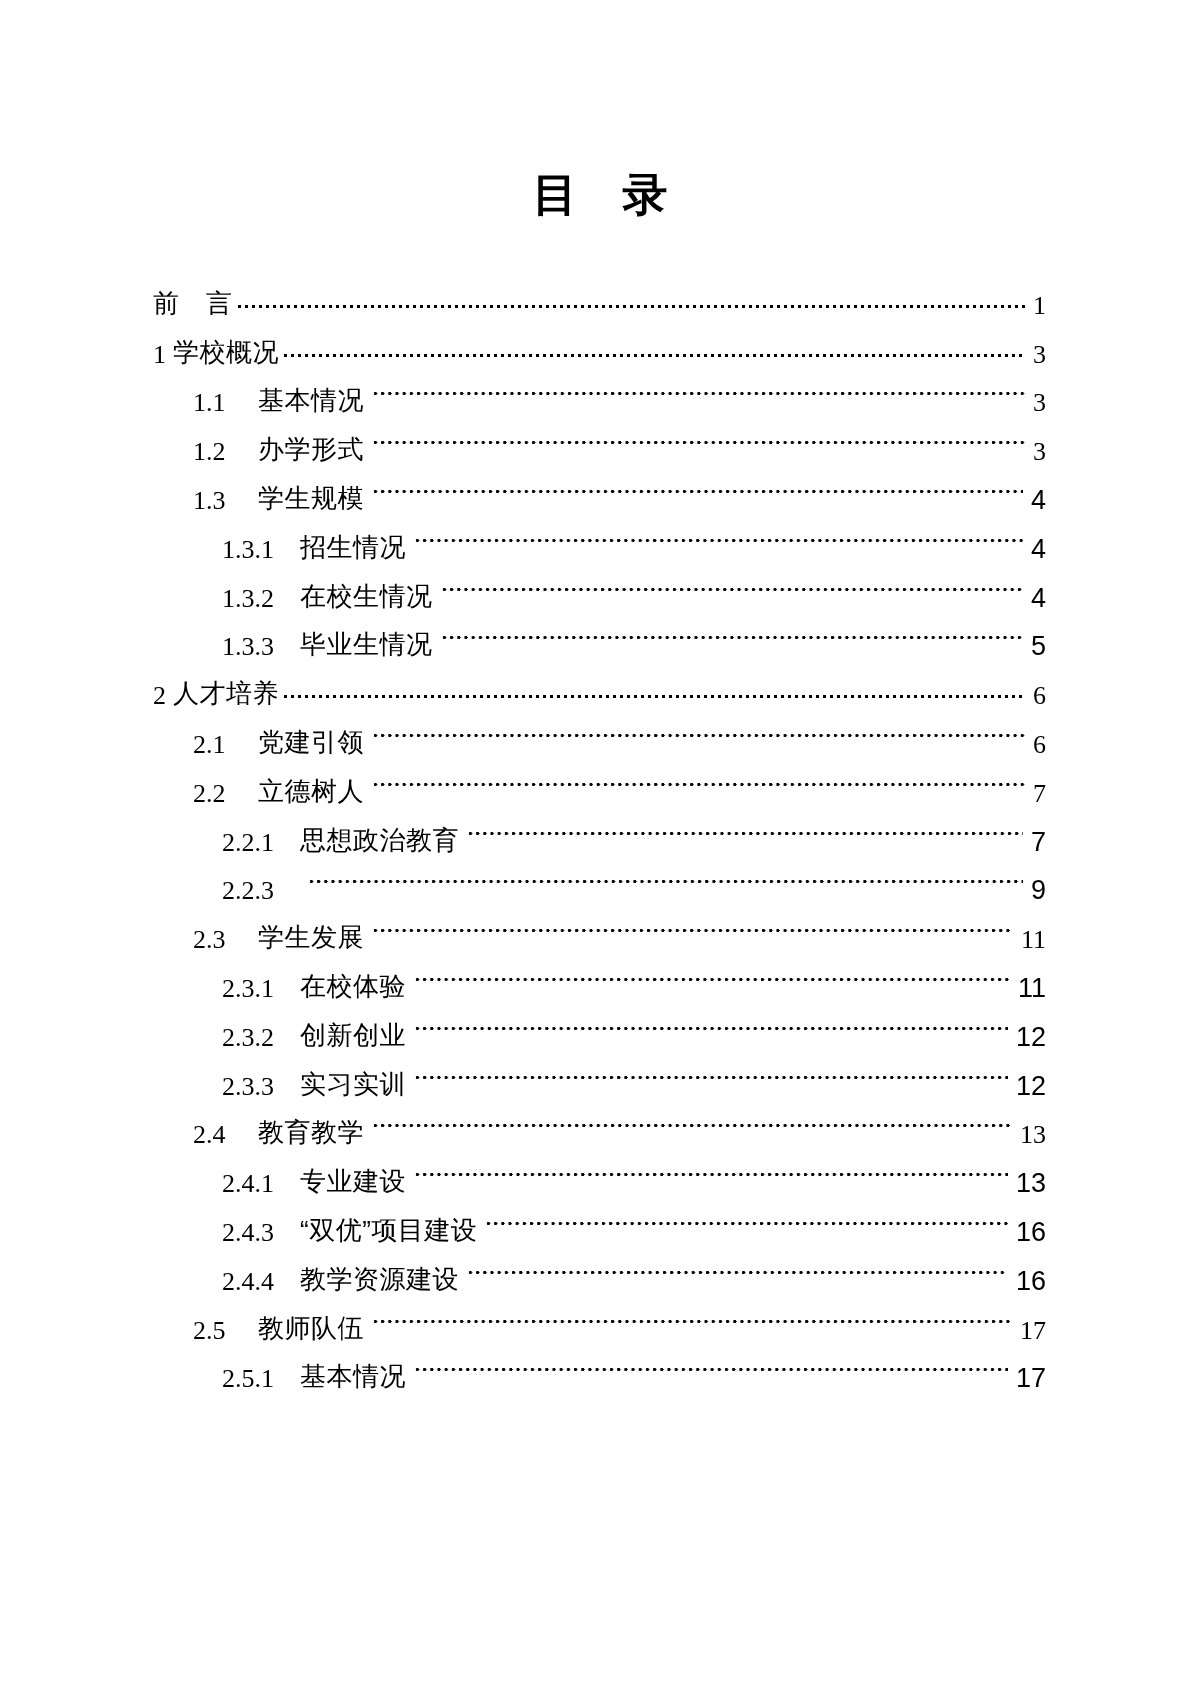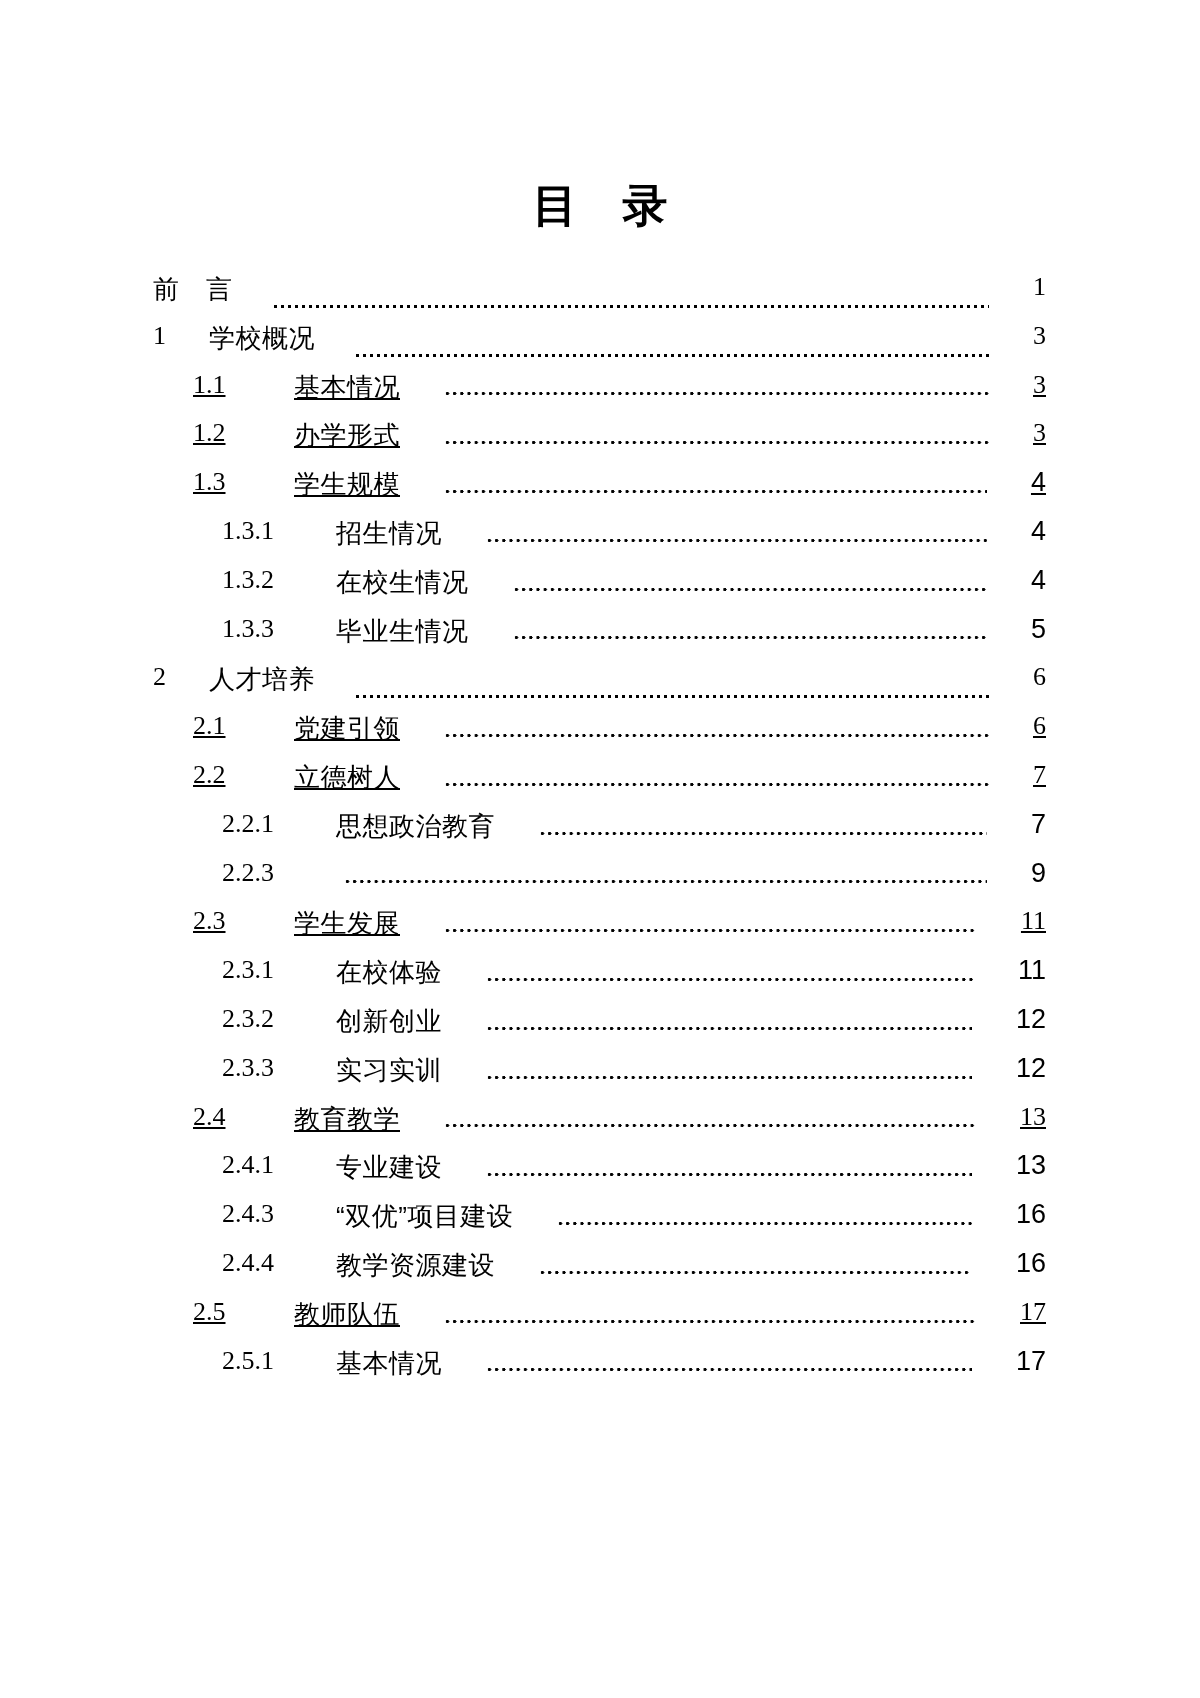--- a/index.html
+++ b/index.html
@@ -19,45 +19,43 @@
     position: absolute;
     top: 166px;
     left: 0;
     width: 100%;
     text-align: center;
     font-size: 45px;
     line-height: 58px;
     font-weight: 700;
     color: #000000;
     font-family: "Liberation Sans", sans-serif;
-    margin-top: 11px;
   }
   .toc-list {
     position: absolute;
     left: 153px;
     top: 272px;
     width: 893px;
   }
   .toc-row {
     display: flex;
-    align-items: flex-start;
+    align-items: flex-end;
     height: 48.8px;
     font-size: 26px;
     color: #000000;
     white-space: nowrap;
-    gap: 36px;
   }
   .toc-num {
     flex: 0 0 auto;
     font-family: "Liberation Serif", "DejaVu Serif", serif;
     font-size: 26px;
     color: #000000;
   }
   .level-0 { padding-left: 0; }
-  .level-1 { padding-left: 40px; text-decoration: underline; }
+  .level-1 { padding-left: 40px; }
   .level-2 { padding-left: 69px; }
   .level-0 .toc-num { width: 20px; }
   .level-1 .toc-num { width: 65px; }
   .level-2 .toc-num { width: 78px; }
   .toc-label {
     flex: 0 0 auto;
     font-family: "Liberation Sans", sans-serif;
     font-size: 26px;
     letter-spacing: 0.5px;
   }

